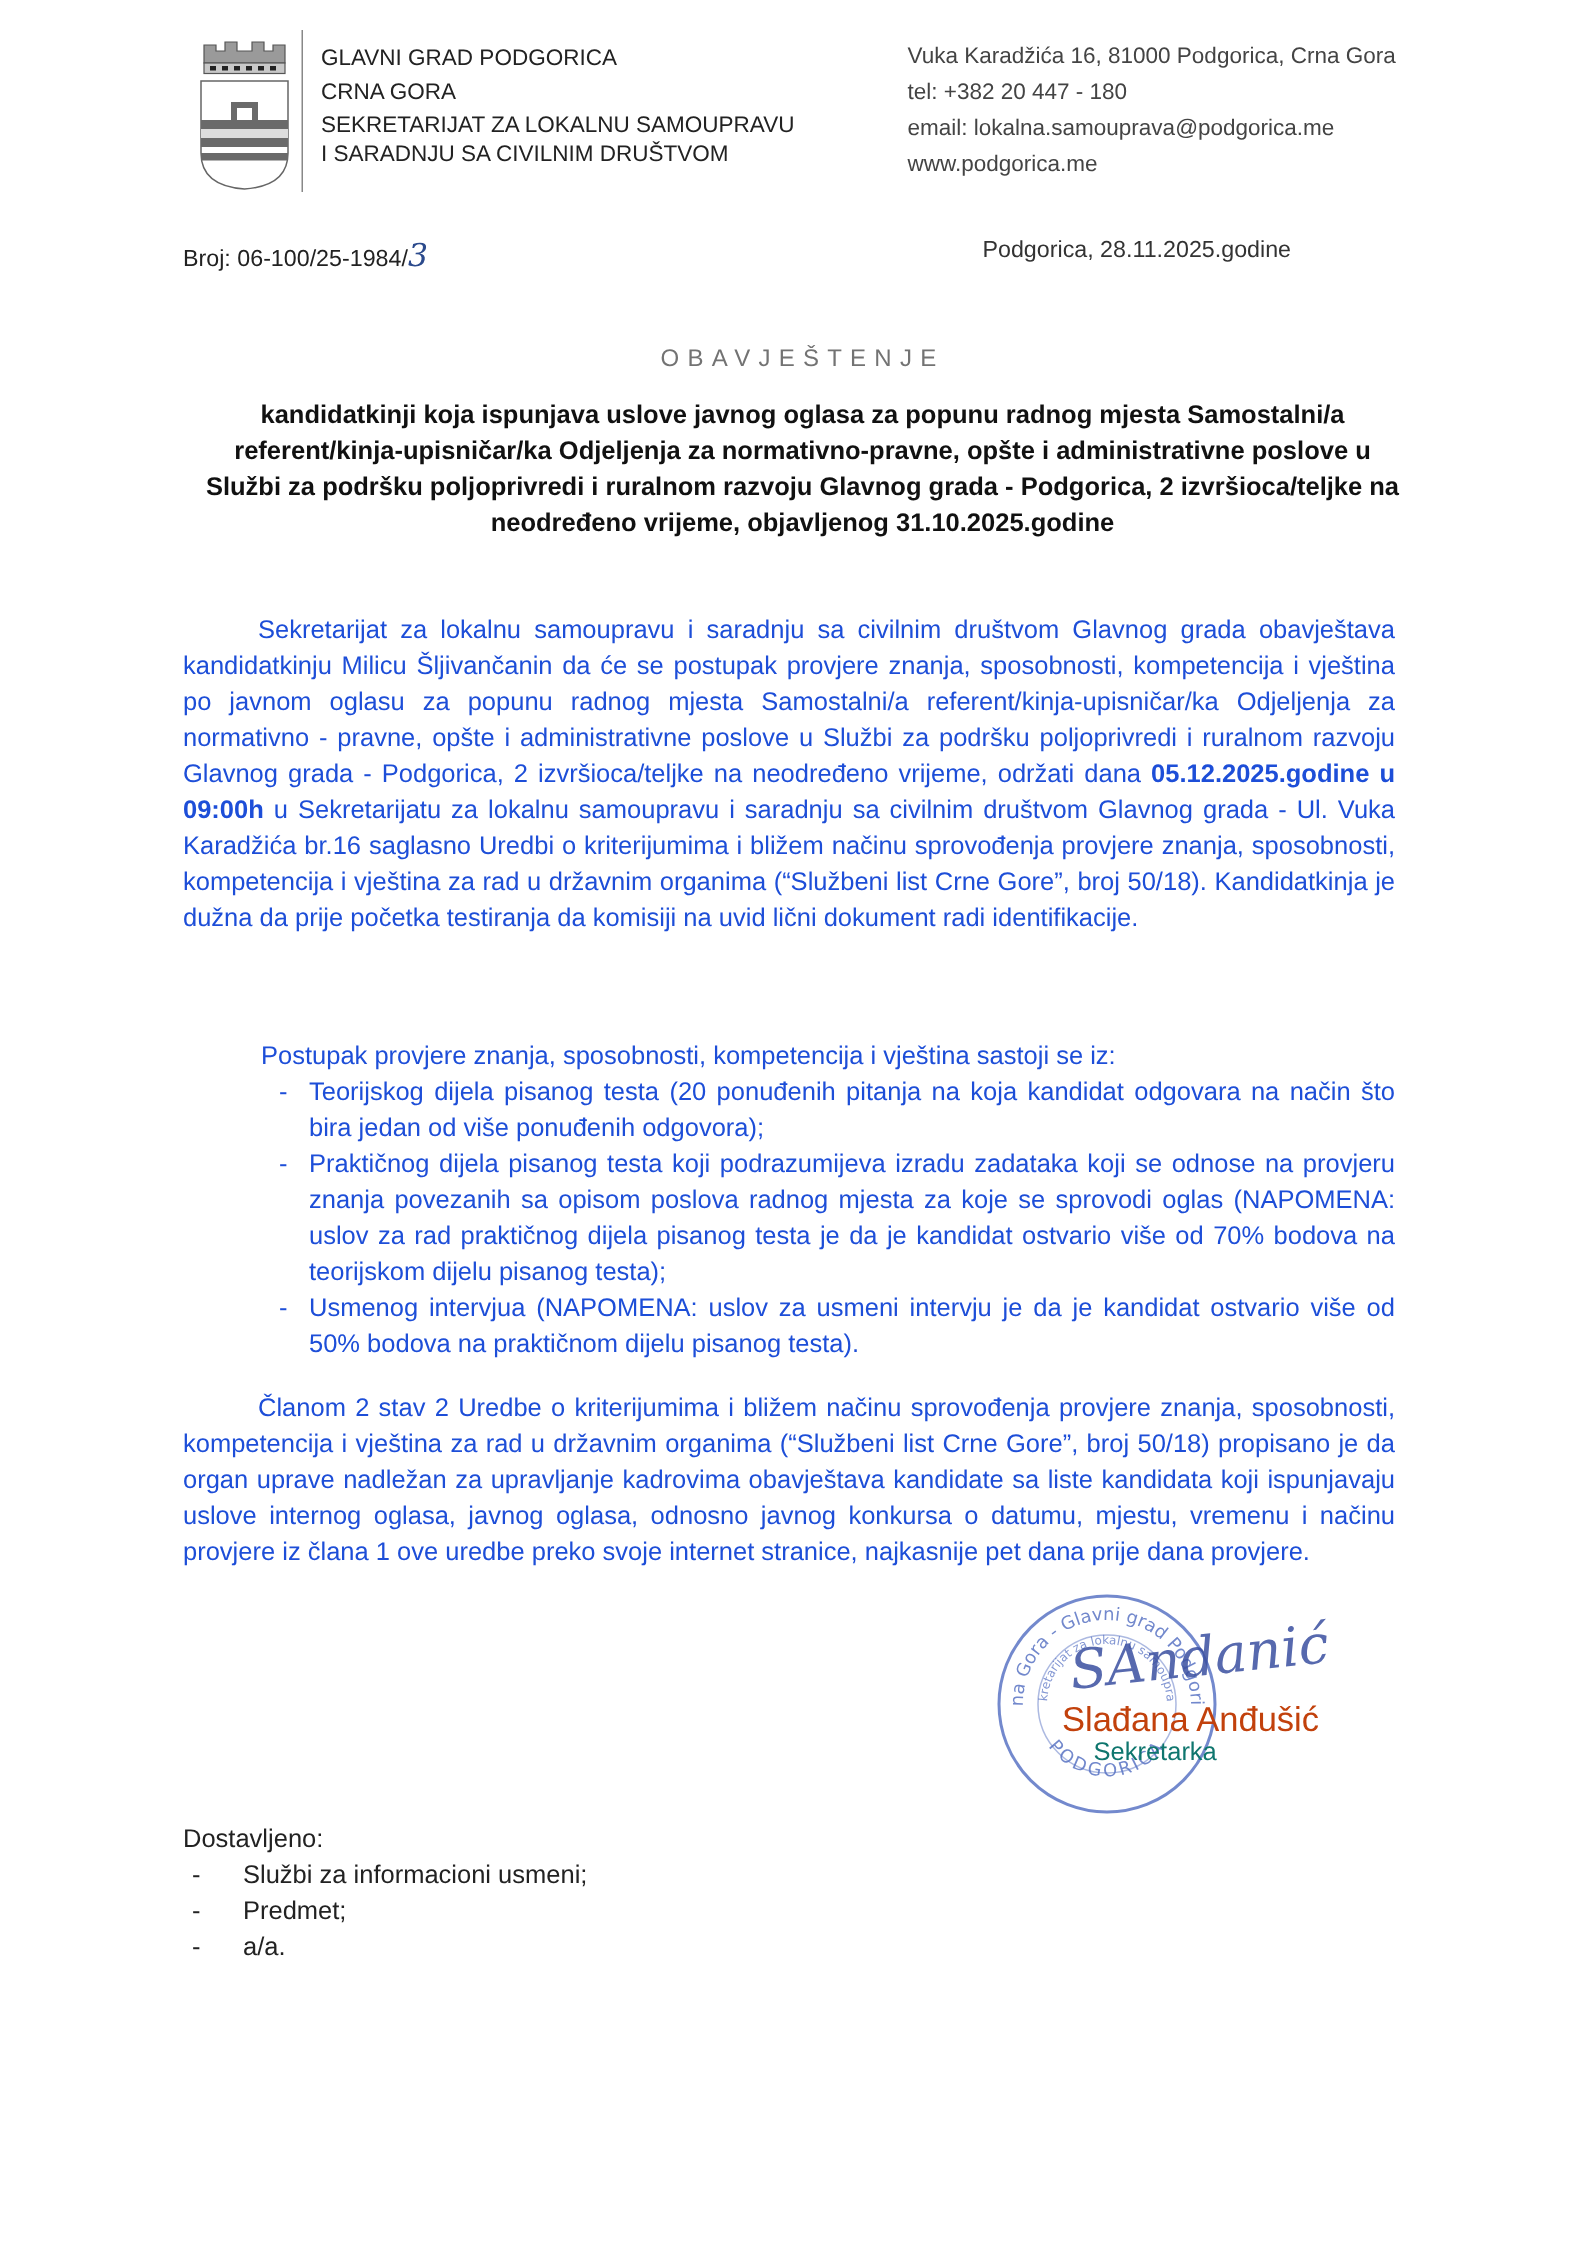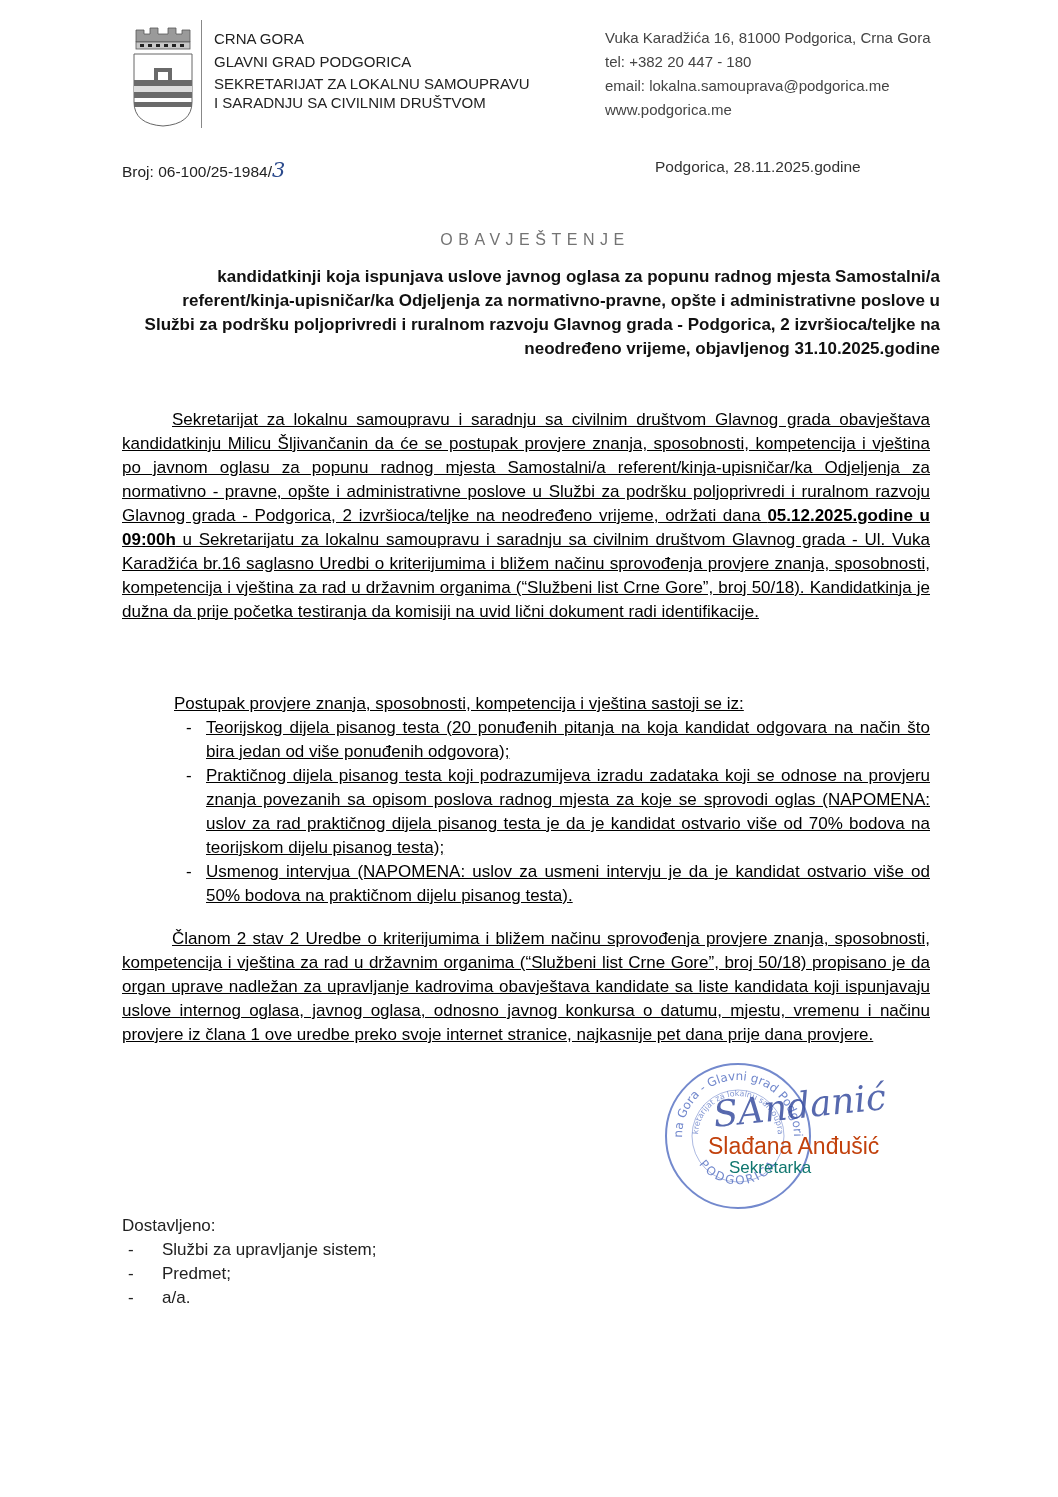--- a/index.html
+++ b/index.html
@@ -11,21 +11,21 @@
   .vline { left: 201px; top: 20px; width: 1px; height: 108px; background: #888; }
   .hdr-right { left: 592px; top: 26px; font-size: 15px; line-height: 24px; color: #444; }
   .hdr-right div { white-space: nowrap; margin-left: 13px; }
   .crest { left: 130px; top: 24px; width: 66px; height: 104px; }
   .ref { left: 122px; top: 158px; font-size: 15.5px; color: #222; }
   .hand3 { color: #2b4a8c; font-family: "DejaVu Serif", serif; font-size: 21px; font-style: italic; }
   .date { left: 655px; top: 158px; font-size: 15.5px; color: #333; }
   .title-block { left: 120px; width: 830px; top: 229px; text-align: center; }
   .heading { font-size: 16px; letter-spacing: 5.5px; margin-bottom: 14px; line-height: 22px; color: #737373; }
   .subtitle { font-size: 17px; line-height: 24px; font-weight: bold; color: #111; }
-  .body-text { left: 122px; width: 808px; font-size: 17px; line-height: 24px; text-align: justify; color: #000000; text-decoration: underline; }
+  .body-text { left: 122px; width: 808px; font-size: 17px; line-height: 24px; text-align: justify; color: #1d4ed8; }
   .para1 { top: 408px; }
   .para1 .indent, .para3 .indent { text-indent: 50px; }
   .para2 { top: 692px; }
   .para2 .lead { padding-left: 52px; }
   .list { margin: 0; padding: 0; list-style: none; }
   .list li { position: relative; padding-left: 84px; text-align: justify; }
   .list li .dash { position: absolute; left: 64px; top: 0; }
   .para3 { top: 927px; }
   b { font-weight: bold; }
   .stamp { left: 662px; top: 1060px; width: 152px; height: 152px; }
@@ -56,41 +56,41 @@
   <path d="M4 30 L62 30 L62 78 Q62 100 33 102 Q4 100 4 78 Z" fill="#ffffff" stroke="#666" stroke-width="1"></path>
   <rect x="4" y="56" width="58" height="6" fill="#6a6a6a"></rect>
   <rect x="4" y="68" width="58" height="6" fill="#6a6a6a"></rect>
   <rect x="4" y="78" width="58" height="5" fill="#6a6a6a"></rect>
   <path d="M24 56 L24 44 L42 44 L42 56 L38 56 L38 48 L28 48 L28 56 Z" fill="#6a6a6a"></path>
   <rect x="4" y="62" width="58" height="6" fill="#ddd"></rect>
 </svg>
 <div class="abs vline"></div>
 
 <div class="abs hdr-left">
+  <div>GLAVNI GRAD PODGORICA</div>
   <div>CRNA GORA</div>
-  <div>GLAVNI GRAD PODGORICA</div>
   <div>SEKRETARIJAT ZA LOKALNU SAMOUPRAVU</div>
   <div style="margin-top:-4px">I SARADNJU SA CIVILNIM DRUŠTVOM</div>
 </div>
 
 <div class="abs hdr-right">
   <div>Vuka Karadžića 16, 81000 Podgorica, Crna Gora</div>
   <div>tel: +382 20 447 - 180</div>
   <div>email: lokalna.samouprava@podgorica.me</div>
   <div>www.podgorica.me</div>
 </div>
 
 <div class="abs ref">
   <span>Broj: 06-100/25-1984/</span><span class="hand3">3</span>
 </div>
 <div class="abs date">Podgorica, 28.11.2025.godine</div>
 
 <div class="abs title-block">
   <div class="heading">OBAVJEŠTENJE</div>
-  <div class="subtitle" style="padding:0 10px;text-align:right;">kandidatkinji koja ispunjava uslove javnog oglasa za popunu radnog mjesta Samostalni/a referent/kinja-upisničar/ka Odjeljenja za normativno-pravne, opšte i administrativne poslove u Službi za podršku poljoprivredi i ruralnom razvoju Glavnog grada - Podgorica, 2 izvršioca/teljke na neodređeno vrijeme, objavljenog 31.10.2025.godine</div>
+  <div class="subtitle" style="padding:0 10px;">kandidatkinji koja ispunjava uslove javnog oglasa za popunu radnog mjesta Samostalni/a referent/kinja-upisničar/ka Odjeljenja za normativno-pravne, opšte i administrativne poslove u Službi za podršku poljoprivredi i ruralnom razvoju Glavnog grada - Podgorica, 2 izvršioca/teljke na neodređeno vrijeme, objavljenog 31.10.2025.godine</div>
 </div>
 
 <div class="abs body-text para1">
   <div class="indent"><span>Sekretarijat za lokalnu samoupravu i saradnju sa civilnim društvom Glavnog grada obavještava kandidatkinju Milicu Šljivančanin da će se postupak provjere znanja, sposobnosti, kompetencija i vještina po javnom oglasu za popunu radnog mjesta Samostalni/a referent/kinja-upisničar/ka Odjeljenja za normativno - pravne, opšte i administrativne poslove u Službi za podršku poljoprivredi i ruralnom razvoju Glavnog grada - Podgorica, 2 izvršioca/teljke na neodređeno vrijeme, održati dana </span><b>05.12.2025.godine u 09:00h</b><span> u Sekretarijatu za lokalnu samoupravu i saradnju sa civilnim društvom Glavnog grada - Ul. Vuka Karadžića br.16 saglasno Uredbi o kriterijumima i bližem načinu sprovođenja provjere znanja, sposobnosti, kompetencija i vještina za rad u državnim organima (“Službeni list Crne Gore”, broj 50/18). Kandidatkinja je dužna da prije početka testiranja da komisiji na uvid lični dokument radi identifikacije.</span></div>
 </div>
 
 <div class="abs body-text para2">
   <div class="lead">Postupak provjere znanja, sposobnosti, kompetencija i vještina sastoji se iz:</div>
   <ul class="list">
     <li><span class="dash">-</span><span>Teorijskog dijela pisanog testa (20 ponuđenih pitanja na koja kandidat odgovara na način što bira jedan od više ponuđenih odgovora);</span></li>
@@ -115,17 +115,17 @@
   <text font-family="DejaVu Sans, sans-serif" font-size="8" fill="#5a74c4" opacity="0.75"><textPath href="#stampInner" startOffset="50%" text-anchor="middle">Sekretarijat za lokalnu samoupravu</textPath></text>
   <text font-family="DejaVu Sans, sans-serif" font-size="12" fill="#5a74c4" opacity="0.85" letter-spacing="2"><textPath href="#stampBot" startOffset="50%" text-anchor="middle">PODGORICA</textPath></text>
 </svg>
 <div class="abs signature">SAndanić</div>
 <div class="abs sig-name">Slađana Anđušić</div>
 <div class="abs sig-role">Sekretarka</div>
 
 <div class="abs dost">
   <div>Dostavljeno:</div>
   <ul>
-    <li><span class="dash">-</span><span>Službi za upravljanje sistem;</span></li>
+    <li><span class="dash">-</span><span>Službi za informacioni usmeni;</span></li>
     <li><span class="dash">-</span><span>Predmet;</span></li>
     <li><span class="dash">-</span><span>a/a.</span></li>
   </ul>
 </div>
 
 </body></html>

